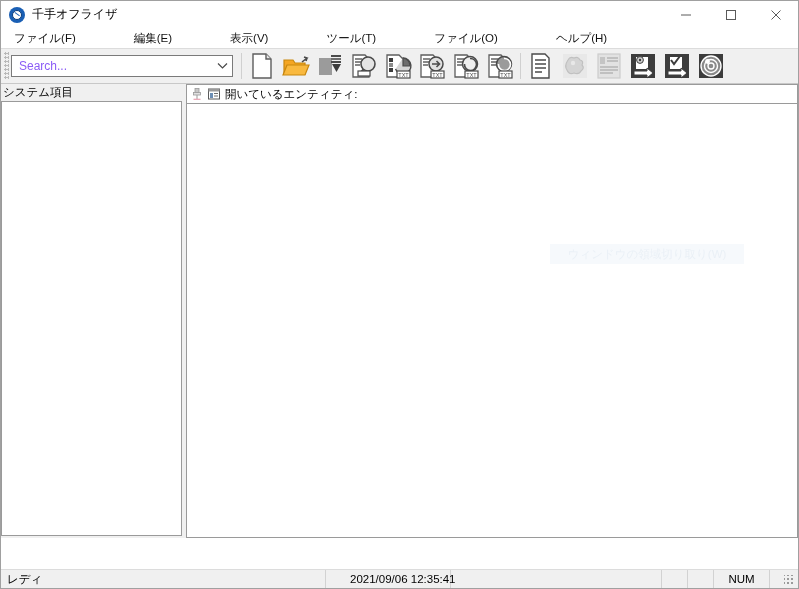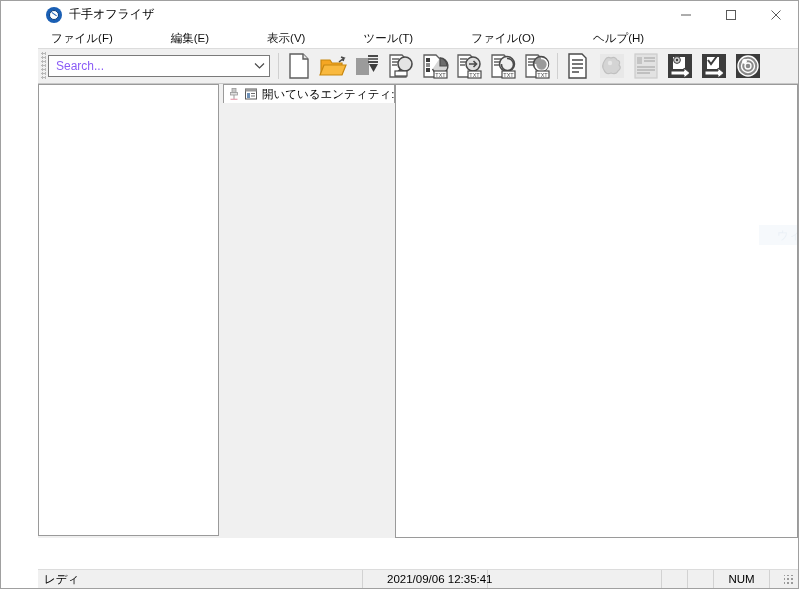--- a/index.html
+++ b/index.html
@@ -10,21 +10,20 @@
     font-family: "Liberation Sans", "DejaVu Sans", sans-serif;
     background: #ffffff;
   }
   #app {
     width: 799px; height: 589px;
     position: relative;
     border: 1px solid #a0a0a0;
     background: #ffffff;
     display: flex;
     flex-direction: column;
-    padding-left: 37px;
   }
 
   
   .titlebar {
     height: 28px;
     min-height: 28px;
     background: #ffffff;
     display: flex;
     align-items: center;
     position: relative;
@@ -189,21 +188,21 @@
   .splitter {
     width: 4px;
     background: #f0f0f0;
     flex: 0 0 auto;
   }
 
   
   .right-pane {
     flex: 1;
     display: flex;
-    flex-direction: row;
+    flex-direction: column;
     background: #f0f0f0;
     min-width: 0;
   }
   .entity-caption {
     height: 19px;
     min-height: 19px;
     background: #ffffff;
     border: 1px solid #9a9a9a;
     border-bottom: none;
     display: flex;
@@ -507,20 +506,21 @@
           <circle cx="14" cy="14" r="3" fill="none" stroke="#ffffff" stroke-width="1.4"></circle>
           <circle cx="10.5" cy="9.5" r="2.4" fill="#ffffff"></circle>
         </svg>
       </span>
     </div>
   </div>
 
   <div class="client">
 
     <div class="left-pane">
+      <div class="pane-caption">システム項目</div>
       <div class="pane-body"></div>
     </div>
 
     <div class="splitter"></div>
 
     <div class="right-pane">
       <div class="entity-caption">
         <span class="mini-icon">
           <svg width="14" height="14" viewBox="0 0 14 14">
             <rect x="5" y="1.5" width="4" height="4" fill="#c8c8c8" stroke="#9a9a9a" stroke-width="0.8"></rect>

